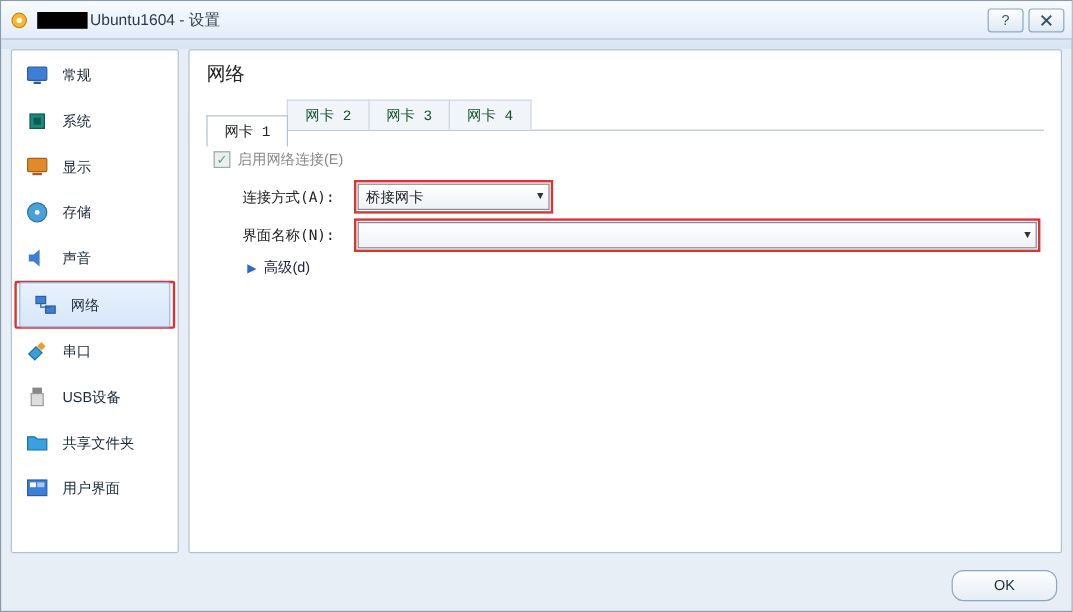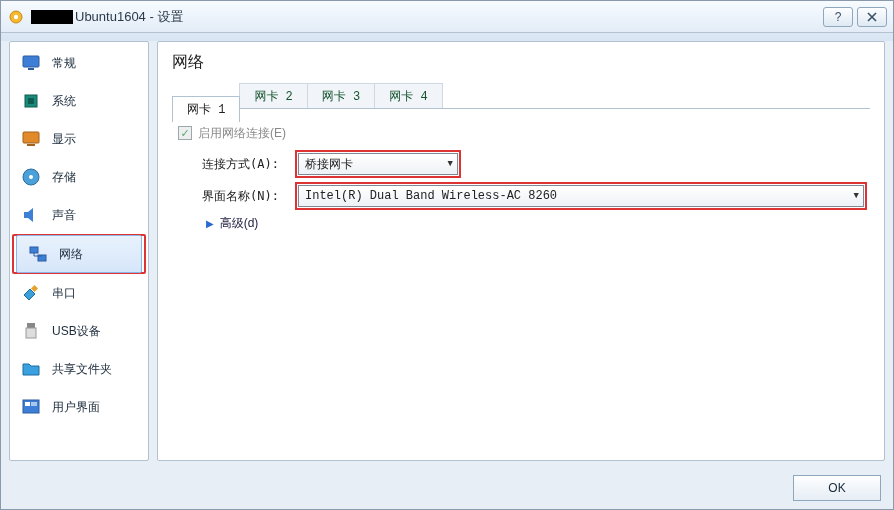--- a/index.html
+++ b/index.html
@@ -92,21 +92,21 @@
   .dd .caret { position:absolute; right:4px; top:50%; transform:translateY(-50%); font-size:9px; color:#333; }
   .hl-red { outline:2px solid #d33; outline-offset:1px; }
   .dd.short { width:160px; }
   .dd.long { flex:1; }
   .adv-row { display:flex; align-items:center; margin:6px 0 0 28px; color:#224; }
   .adv-row .tri { color:#2a6ad0; font-size:10px; margin-right:6px; }
   .footer {
     position:absolute; bottom:8px; right:12px; display:flex; gap:10px;
   }
   .btn {
-    width:88px; height:26px; border:1px solid #8fa7bd; border-radius:0;
+    width:88px; height:26px; border:1px solid #8fa7bd; border-radius:10px;
     background:linear-gradient(#fdfeff,#e6edf5); color:#1a2a3a;
     display:flex;align-items:center;justify-content:center;
   }
   .watermark {
     position:absolute; right:16px; bottom:12px; color:#c9ced4; font-size:14px; font-style:italic; letter-spacing:0.5px;
     pointer-events:none;
   }
 </style>
 </head>
 <body>
@@ -248,21 +248,20 @@
           <span class="form-label">连接方式(A):</span>
           <div class="dd short hl-red">
             <span>桥接网卡</span>
             <span class="caret">▼</span>
           </div>
         </div>
 
         <div class="form-row">
           <span class="form-label">界面名称(N):</span>
           <div class="dd long hl-red">
-            <span>Intel(R) Dual Band Wireless-AC 8260</span>
             <span class="caret">▼</span>
           </div>
         </div>
 
         <div class="adv-row">
           <span class="tri">▶</span>
           <span>高级(d)</span>
         </div>
       </div>
     </div>

